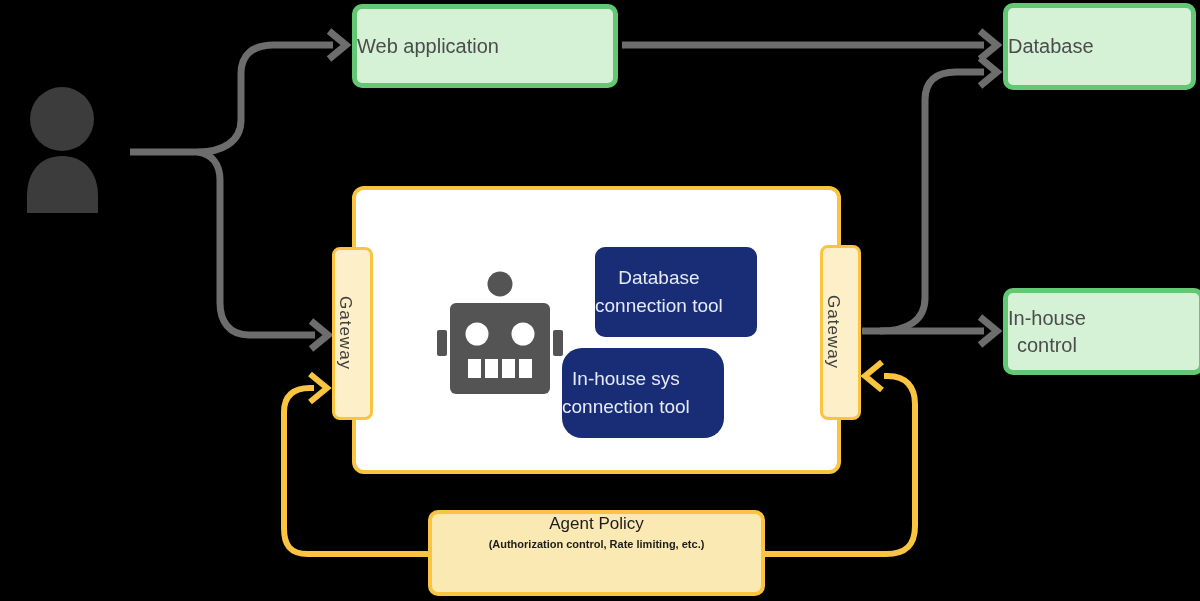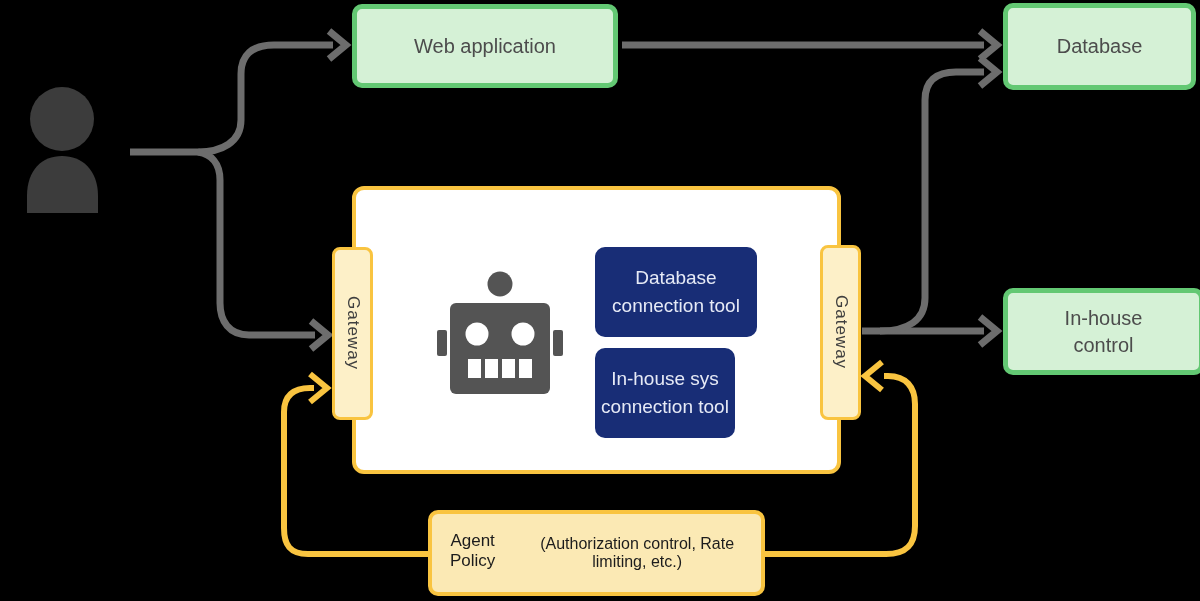--- a/index.html
+++ b/index.html
@@ -1,42 +1,42 @@
 <!DOCTYPE html>
 <html><head>
 <meta charset="utf-8">
 <style>
   html,body{margin:0;padding:0;background:#000;}
   .stage{
     position:relative;width:1200px;height:601px;background:#000;overflow:hidden;
     font-family:"Liberation Sans",sans-serif;
   }
   .stage svg{position:absolute;left:0;top:0;}
-  .box{position:absolute;box-sizing:border-box;display:flex;align-items:center;justify-content:center;text-align:center;}
+  .box{position:absolute;box-sizing:border-box;display:flex;align-items:center;justify-content:flex-start;text-align:center;}
   .green{
     background:#d5f1d6;border:5px solid #63c873;border-radius:10px;
     color:#4c4c4c;font-size:20px;line-height:1.35;z-index:2;
   }
   .agent-box{
     background:#ffffff;border:4px solid #f9c440;border-radius:12px;z-index:2;
   }
   .gateway{
     background:#fdf0c8;border:3px solid #f9c440;border-radius:8px;
     color:#3f3f3f;font-size:17px;z-index:4;
   }
   .gateway .vtext{writing-mode:vertical-rl;letter-spacing:1px;}
   .tool{
     background:#182d76;border-radius:10px;color:#e6eaf6;font-size:19px;line-height:1.5;z-index:3;
   }
   .policy{
     background:#fbe9b4;border:4px solid #f9c440;border-radius:10px;
-    color:#1c1c1c;z-index:2;flex-direction:row;
+    color:#1c1c1c;z-index:2;flex-direction:column;
   }
   .policy .title{font-size:17px;margin-bottom:4px;}
-  .policy .subtitle{font-size:16px;}
+  .policy .subtitle{font-size:11px;font-weight:bold;}
   .robot-layer{z-index:3;}
   .lines-layer{z-index:1;}
 </style>
 </head>
 <body>
 
 <div class="stage">
 
   <svg class="lines-layer" width="1200" height="601" viewBox="0 0 1200 601">
 
@@ -121,21 +121,21 @@
     <span class="vtext">Gateway</span>
   </div>
 
   <div class="box tool" style="left:595px;top:247px;width:162px;height:90px;">
     <span>
       <span style="display:block">Database</span>
       <span style="display:block">connection tool</span>
     </span>
   </div>
 
-  <div class="box tool" style="left:595px;top:348px;width:140px;height:90px;">
+  <div class="box tool" style="left:562px;top:348px;width:162px;height:90px;border-radius:20px;">
     <span>
       <span style="display:block">In-house sys</span>
       <span style="display:block">connection tool</span>
     </span>
   </div>
 
   <div class="box policy" style="left:428px;top:510px;width:337px;height:86px;">
     <span class="title">Agent Policy</span>
     <span class="subtitle">(Authorization control, Rate limiting, etc.)</span>
   </div>

